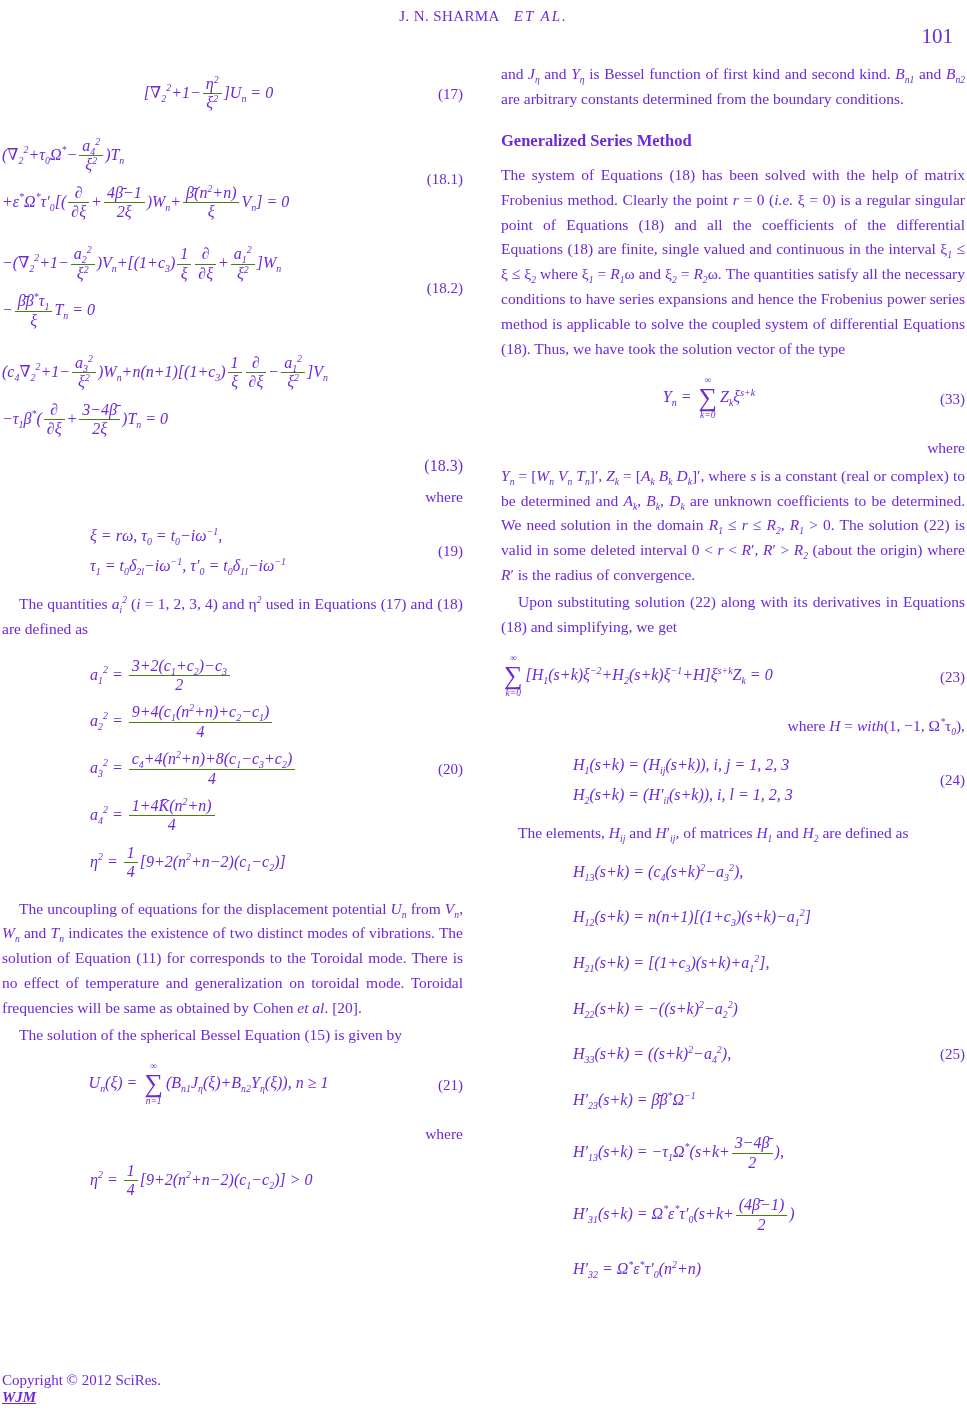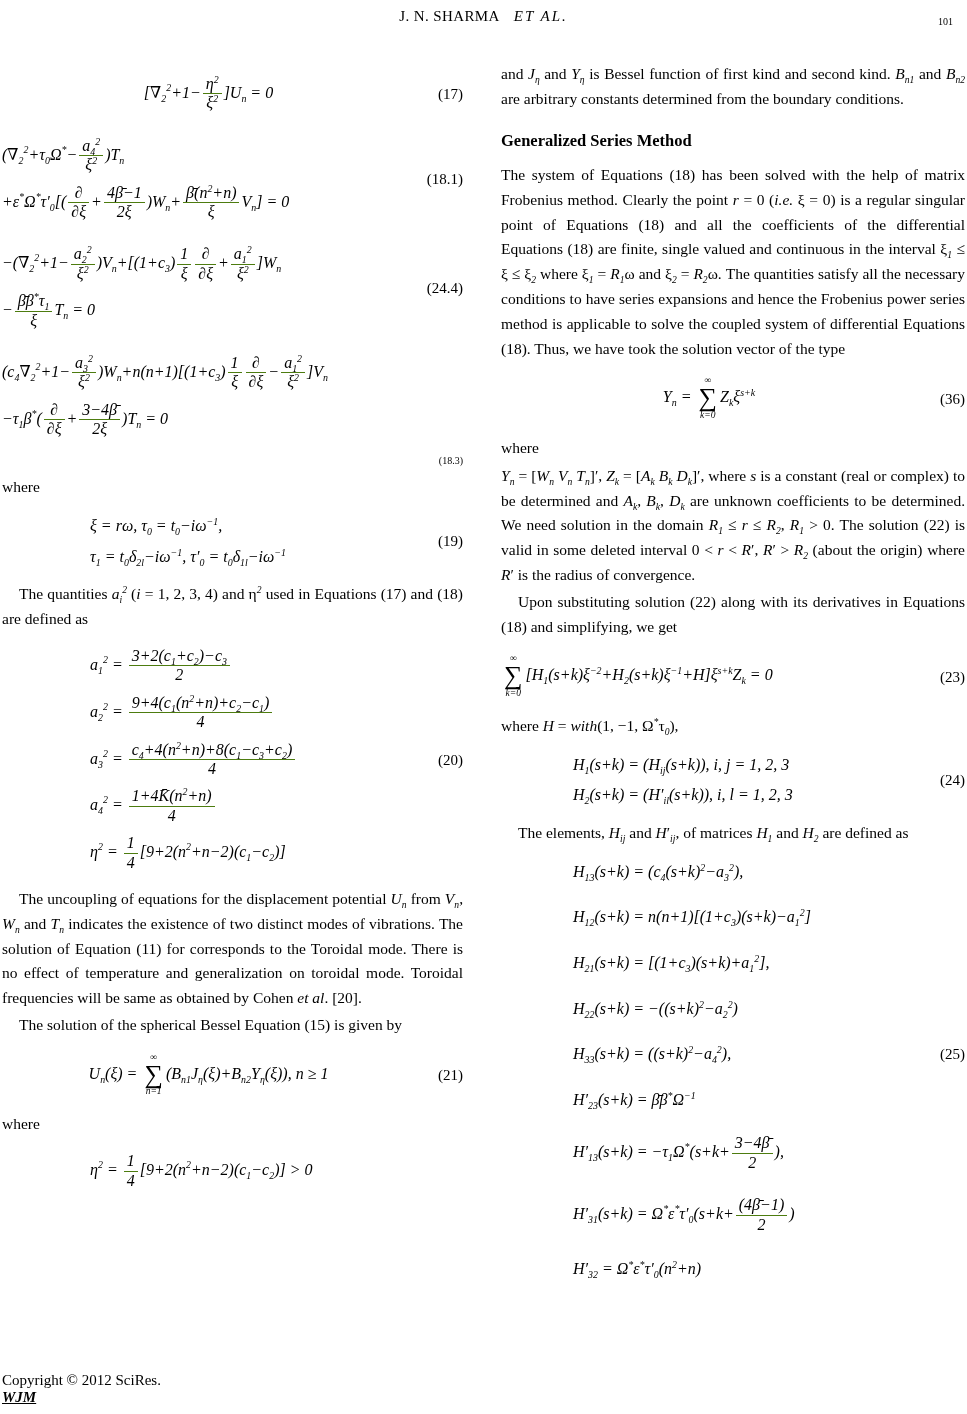--- a/index.html
+++ b/index.html
@@ -1,43 +1,43 @@
 <!DOCTYPE html>
 <html><head>
 <meta charset="utf-8">
 <style>
   html,body{margin:0;padding:0;background:#e8e8e8;}
   .page{
-    width:967px;height:1414px;margin:0 auto;background:#ffffff;color:#000000;
+    width:967px;height:1414px;margin:0 auto;background:#ffffff;color:#6d28d9;
     font-family:"Liberation Serif","DejaVu Serif",serif;
     position:relative;overflow:hidden;box-sizing:border-box;padding:8px 2px 0 2px;
   }
   header.pghead{position:relative;height:26px;}
   .authors{text-align:center;font-size:15px;letter-spacing:.4px;}
   .authors .etal{font-style:italic;margin-left:14px;letter-spacing:2px;}
-  .pagenum{position:absolute;right:12px;top:8px;font-size:10px;}
+  .pagenum{position:absolute;right:12px;top:16px;font-size:21px;}
 
   .columns{display:flex;margin-top:26px;}
   .col{font-size:15.5px;line-height:1.6;text-align:justify;}
   .col.left{width:462px;}
   .col.right{width:465px;margin-left:38px;}
 
   .para{margin:2px 0;font-style:normal;}
   .indent-para{text-indent:17px;}
-  .whereline{text-align:left;margin:3px 0;}
+  .whereline{text-align:right;margin:3px 0;}
   .heading{font-weight:bold;font-size:16.5px;text-align:left;margin:18px 0 12px;line-height:1.3;}
 
   .eqblock{display:flex;align-items:center;font-style:italic;font-size:16px;margin:6px 0;}
   .eqbody{flex:1;min-width:0;}
   .eqline{margin:9px 0;text-align:left;line-height:1.35;white-space:nowrap;}
   .eqbody.center .eqline{text-align:center;white-space:normal;}
   .eqbody.ind-md .eqline{padding-left:88px;}
   .eqbody.ind-rt .eqline{padding-left:72px;}
   .eqnum{font-style:normal;font-size:15px;width:48px;text-align:right;flex:none;}
-  .eqnum-row{font-style:normal;font-size:10px;text-align:right;margin:2px 0 6px;}
+  .eqnum-row{font-style:normal;font-size:16px;text-align:right;margin:2px 0 6px;}
 
   sub,sup{font-size:.62em;line-height:0;}
   .prose sub,.prose sup{font-style:italic;}
   .frac{display:inline-flex;flex-direction:column;vertical-align:middle;text-align:center;margin:0 2px;line-height:1.15;}
   .frac .fnum{display:block;border-bottom:1px solid #4d7c0f;padding:0 3px;}
   .frac .fden{display:block;padding:0 3px;}
   .bigop{display:inline-flex;flex-direction:column;align-items:center;vertical-align:middle;margin:0 3px;line-height:1;}
   .bigop .lim{font-size:9.5px;line-height:1.05;font-style:italic;}
   .bigop .sigma{font-size:26px;line-height:.95;font-style:normal;}
   .mvar{font-style:italic;}
@@ -104,21 +104,21 @@
                 <span class="fden">∂ξ</span>
               </span>+<span class="frac">
                 <span class="fnum">a<sub>1</sub><sup>2</sup></span>
                 <span class="fden">ξ<sup>2</sup></span>
               </span>]W<sub>n</sub></div>
           <div class="eqline">−<span class="frac">
                 <span class="fnum">β̄β<sup>*</sup>τ<sub>1</sub></span>
                 <span class="fden">ξ</span>
               </span>T<sub>n</sub> = 0</div>
         </div>
-        <div class="eqnum">(24.4)</div>
+        <div class="eqnum">(18.2)</div>
       </div>
 
       <div class="eqblock">
         <div class="eqbody">
           <div class="eqline">(c<sub>4</sub>∇<sub>2</sub><sup>2</sup>+1−<span class="frac">
                 <span class="fnum">a<sub>3</sub><sup>2</sup></span>
                 <span class="fden">ξ<sup>2</sup></span>
               </span>)W<sub>n</sub>+n(n+1)[(1+c<sub>3</sub>)<span class="frac">
                 <span class="fnum">1</span>
                 <span class="fden">ξ</span>
@@ -215,21 +215,21 @@
       <div class="para prose">The system of Equations (18) has been solved with the help of matrix Frobenius method. Clearly the point <span class="mvar">r</span> = 0 (<span class="mvar">i.e.</span> ξ = 0) is a regular singular point of Equations (18) and all the coefficients of the differential Equations (18) are finite, single valued and continuous in the interval ξ<sub>1</sub> ≤ ξ ≤ ξ<sub>2</sub> where ξ<sub>1</sub> = <span class="mvar">R</span><sub>1</sub>ω and ξ<sub>2</sub> = <span class="mvar">R</span><sub>2</sub>ω. The quantities satisfy all the necessary conditions to have series expansions and hence the Frobenius power series method is applicable to solve the coupled system of differential Equations (18). Thus, we have took the solution vector of the type</div>
 
       <div class="eqblock">
         <div class="eqbody center">
           <div class="eqline">Y<sub>n</sub> = <span class="bigop">
                 <span class="lim">∞</span>
                 <span class="sigma">∑</span>
                 <span class="lim">k=0</span>
               </span>Z<sub>k</sub>ξ<sup>s+k</sup></div>
         </div>
-        <div class="eqnum">(36)</div>
+        <div class="eqnum">(33)</div>
       </div>
 
       <div class="whereline">where</div>
 
       <div class="para prose"><span class="mvar">Y</span><sub>n</sub> = [<span class="mvar">W</span><sub>n</sub>  <span class="mvar">V</span><sub>n</sub>  <span class="mvar">T</span><sub>n</sub>]′, <span class="mvar">Z</span><sub>k</sub> = [<span class="mvar">A</span><sub>k</sub>  <span class="mvar">B</span><sub>k</sub>  <span class="mvar">D</span><sub>k</sub>]′, where <span class="mvar">s</span> is a constant (real or complex) to be determined and <span class="mvar">A</span><sub>k</sub>, <span class="mvar">B</span><sub>k</sub>, <span class="mvar">D</span><sub>k</sub> are unknown coefficients to be determined. We need solution in the domain <span class="mvar">R</span><sub>1</sub> ≤ <span class="mvar">r</span> ≤ <span class="mvar">R</span><sub>2</sub>, <span class="mvar">R</span><sub>1</sub> &gt; 0. The solution (22) is valid in some deleted interval 0 &lt; <span class="mvar">r</span> &lt; <span class="mvar">R</span>′, <span class="mvar">R</span>′ &gt; <span class="mvar">R</span><sub>2</sub> (about the origin) where <span class="mvar">R</span>′ is the radius of convergence.</div>
       <div class="para prose indent-para">Upon substituting solution (22) along with its derivatives in Equations (18) and simplifying, we get</div>
 
       <div class="eqblock">
         <div class="eqbody">
           <div class="eqline"><span class="bigop">

